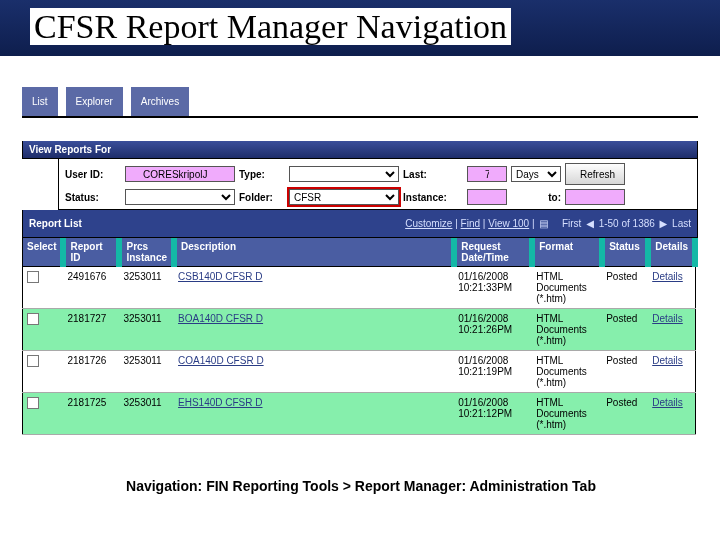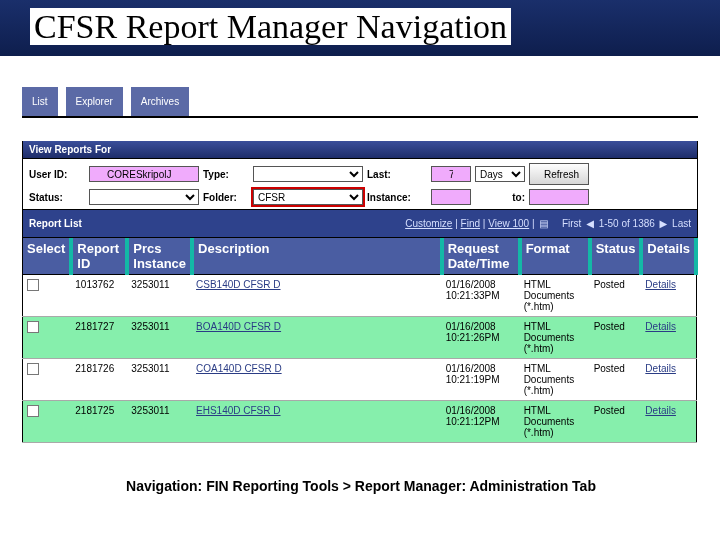--- a/index.html
+++ b/index.html
@@ -78,20 +78,21 @@
   }
   .filter-grid {
     display: grid;
     grid-template-columns: 56px 110px 46px 110px 60px 40px 50px 60px;
     column-gap: 4px;
     row-gap: 4px;
     align-items: center;
     padding: 4px 6px;
     border: 1px solid #000;
     border-top: none;
+    margin-left: 36px;
   }
   .filter-grid label { font-weight: bold; font-size: 10px; }
   .input {
     border: 1px solid #555;
     height: 16px;
     font-size: 10px;
     padding: 1px 17px;
     background: #f0abfc;
     width: 100%;
   }
@@ -137,22 +138,22 @@
     font-size: 10px;
     border: 1px solid #000;
     border-top: none;
   }
   .table th {
     background: #4a5da2;
     color: #fff;
     text-align: left;
     padding: 3px 4px;
     font-weight: bold;
-    font-size: 13px;
-    border-right: 4px solid #14b8a6;
+    font-size: 10px;
+    border-right: 6px solid #14b8a6;
     border-bottom: 1px solid #000;
     vertical-align: top;
   }
   .table td {
     padding: 4px 4px;
     border-bottom: 1px solid #a9a9a9;
     vertical-align: top;
     font-size: 10px;
   }
   .table tr.alt td { background: #86efac; }
@@ -249,21 +250,21 @@
         <th class="col-desc">Description</th>
         <th class="col-date">Request Date/Time</th>
         <th class="col-fmt">Format</th>
         <th class="col-status">Status</th>
         <th class="col-det">Details</th>
       </tr>
     </thead>
     <tbody id="tbody">
         <tr>
           <td><span class="chk"></span></td>
-          <td>1013762</td>
+          <td>2491676</td>
           <td>3253011</td>
           <td><span class="linkcell">CSB140D CFSR D</span></td>
           <td>01/16/2008 10:21:33PM</td>
           <td>HTML Documents (*.htm)</td>
           <td>Posted</td>
           <td><span class="linkcell">Details</span></td>
         </tr>
         <tr class="alt">
           <td><span class="chk"></span></td>
           <td>2181727</td>

